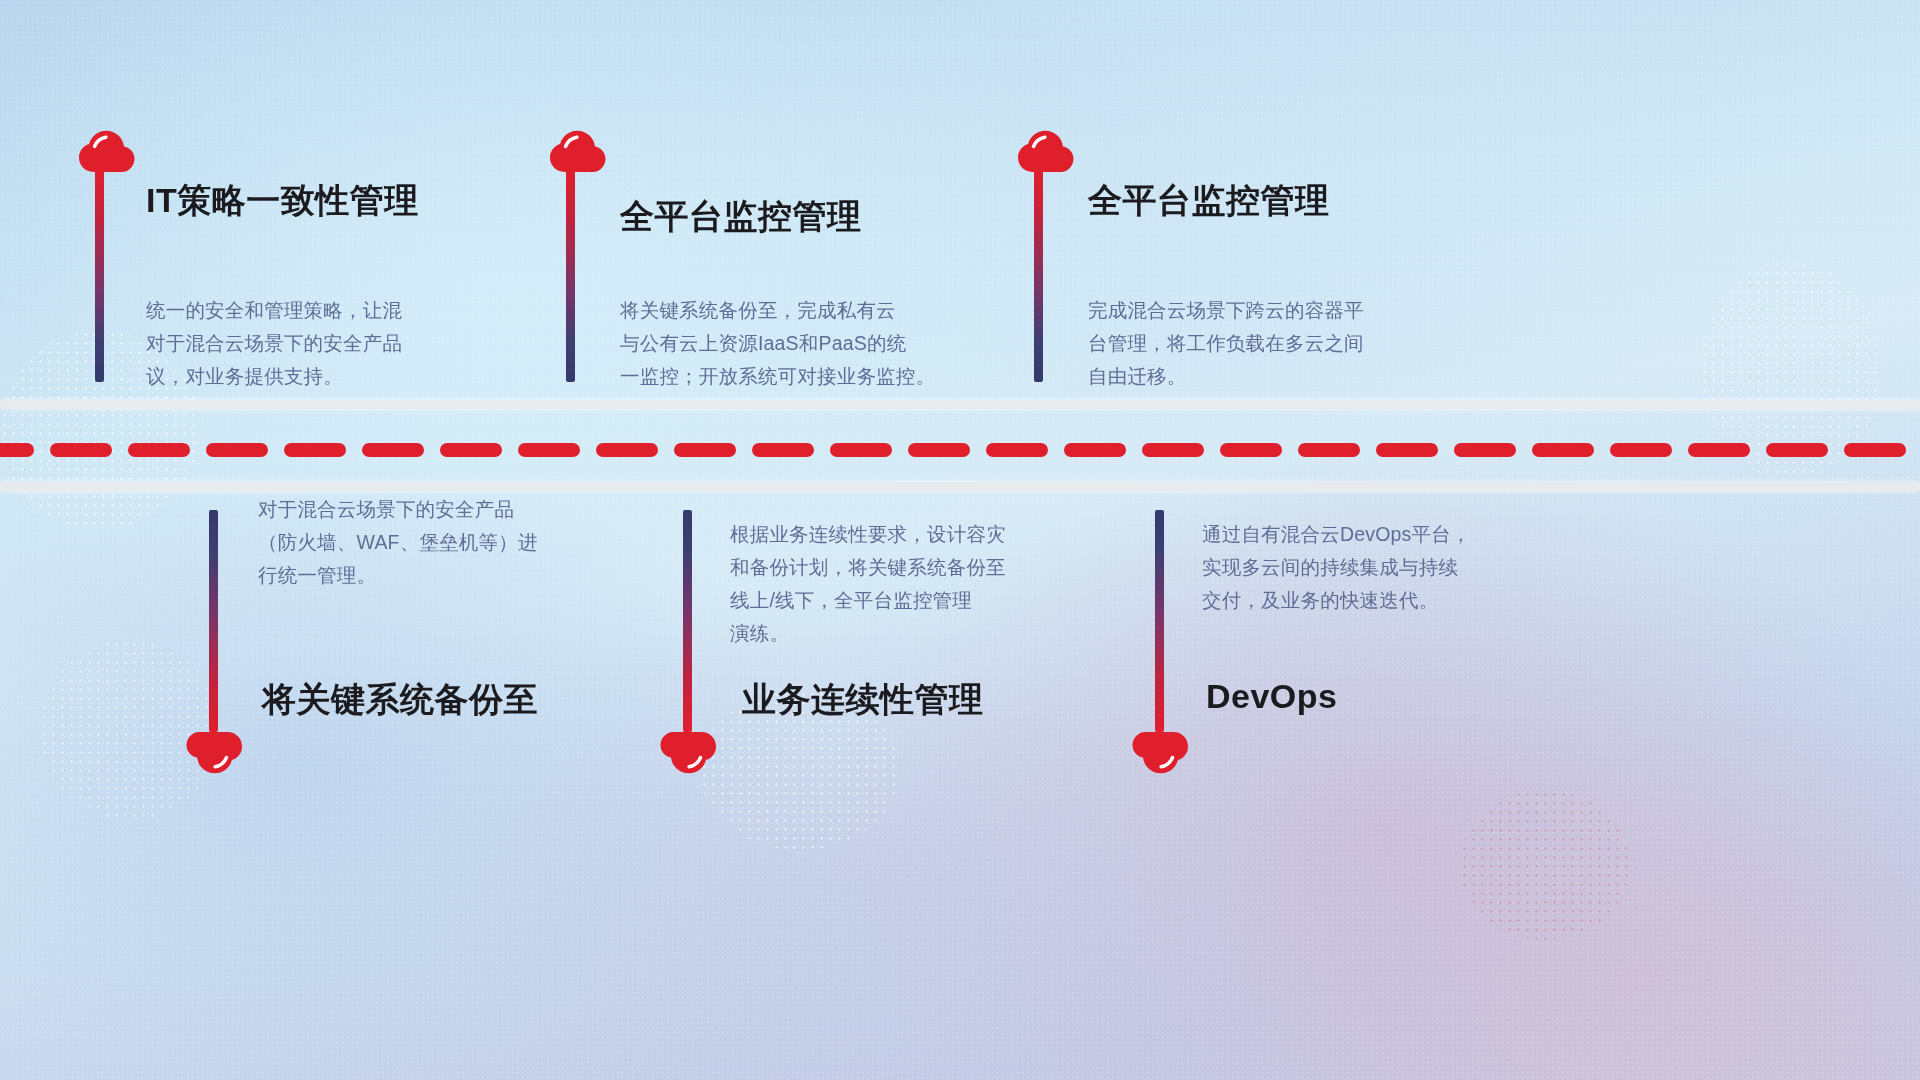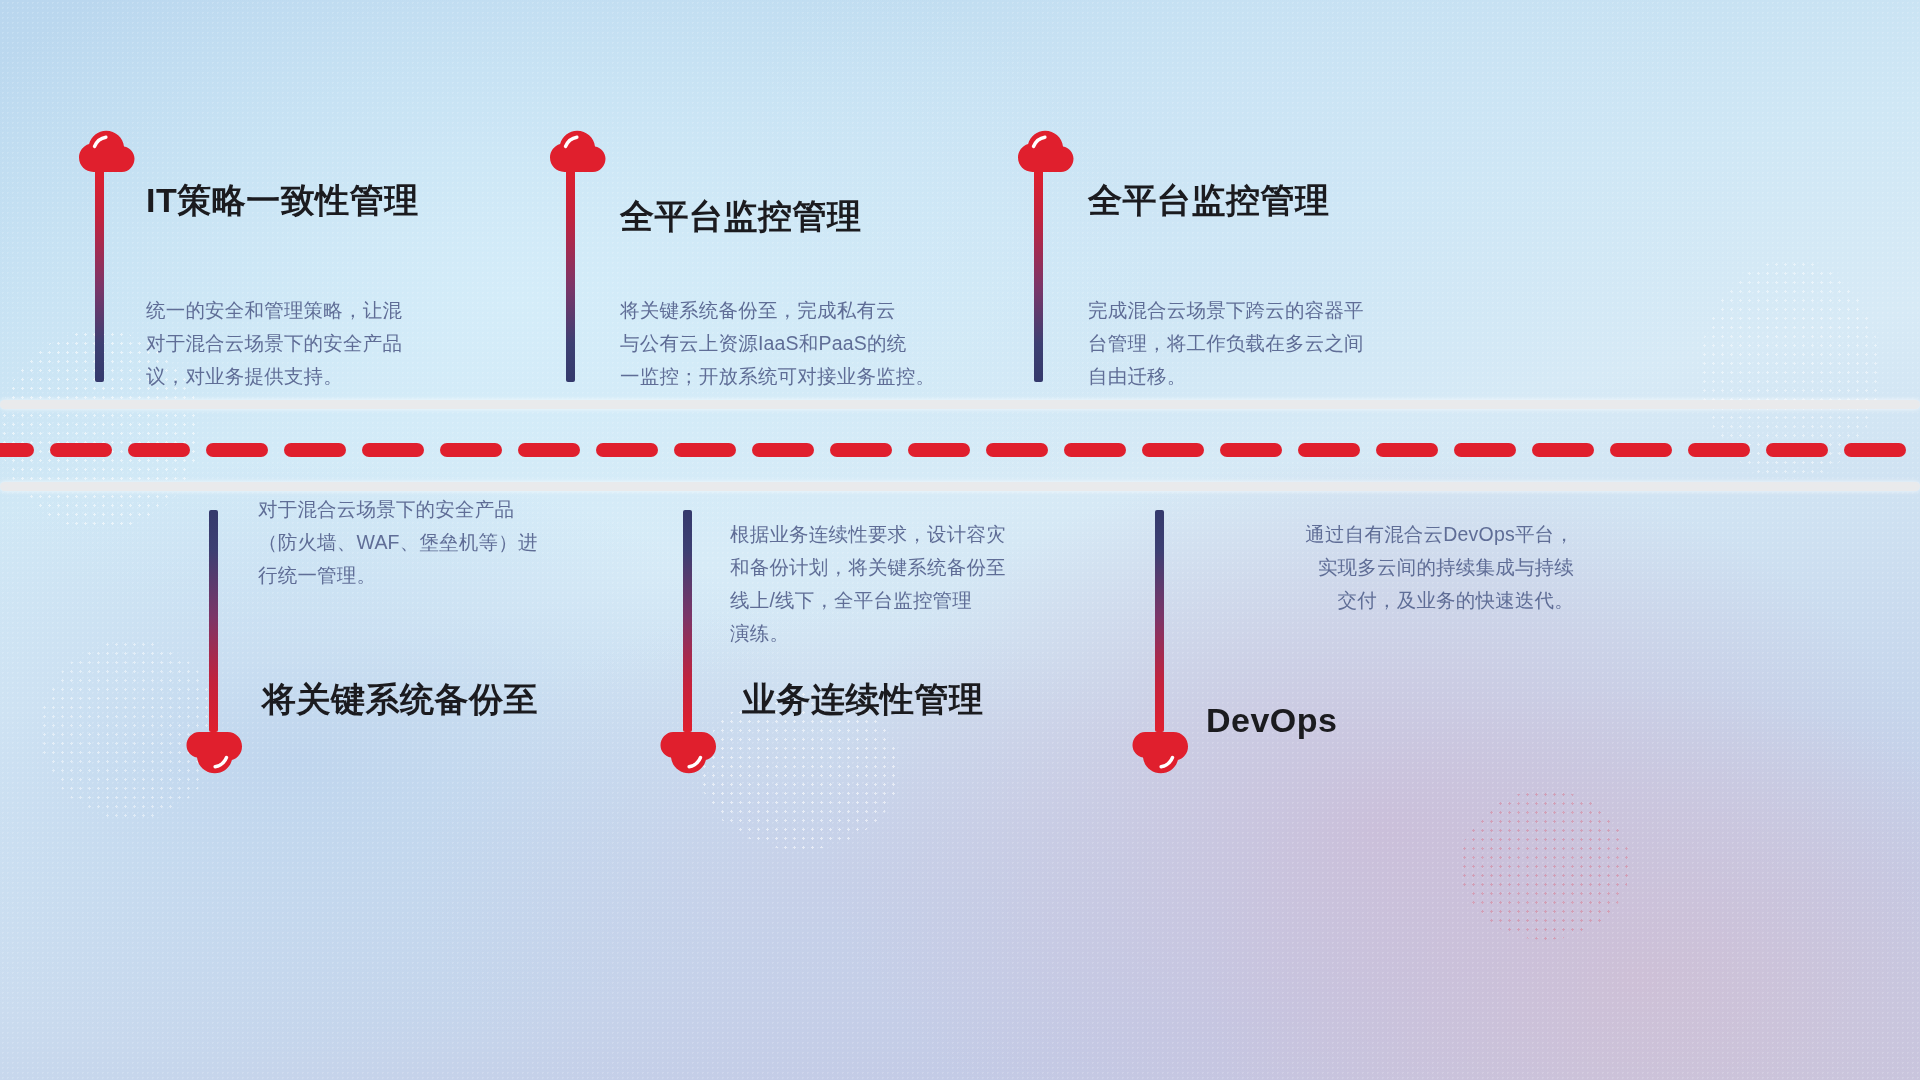--- a/index.html
+++ b/index.html
@@ -168,23 +168,23 @@
 演练。</p>
     <h2 class="title" style="position:absolute; left:734px; top:677px;margin-left:8px;">业务连续性管理</h2>
     <svg class="cloud" style="left:659px; top:731px; transform:rotate(180deg);" viewBox="0 0 58 44">
       <path d="M15.5 43C7.2 43 1 36.6 1 28.6c0-6.5 4.2-11.9 10.1-13.7C13.1 7.3 20 1.7 28.2 1.7c9.2 0 16.8 6.9 17.8 15.7 6 1 10.5 6.1 10.5 12.3 0 6.9-5.6 13.3-12.6 13.3z" fill="#e01f2d"></path>
       <path d="M16.5 17.5c2.2-5.2 6.6-8.6 11.4-9.3" stroke="#ffffff" stroke-width="3.4" stroke-linecap="round" fill="none"></path>
     </svg>
   </div>
 
   <div class="col" style="left:0; top:0;">
     <div class="pin-bar bar-bottom" style="left:1155px; top:510px; height:222px;"></div>
-    <p class="desc" style="position:absolute; left:1202px; top:518px; width:372px;text-align:right;">通过自有混合云DevOps平台，
+    <p class="desc" style="position:absolute; left:1202px; top:518px; width:372px;">通过自有混合云DevOps平台，
 实现多云间的持续集成与持续
 交付，及业务的快速迭代。</p>
-    <h2 class="title" style="position:absolute; left:1206px; top:677px;margin-top:24px;">DevOps</h2>
+    <h2 class="title" style="position:absolute; left:1206px; top:677px;">DevOps</h2>
     <svg class="cloud" style="left:1131px; top:731px; transform:rotate(180deg);" viewBox="0 0 58 44">
       <path d="M15.5 43C7.2 43 1 36.6 1 28.6c0-6.5 4.2-11.9 10.1-13.7C13.1 7.3 20 1.7 28.2 1.7c9.2 0 16.8 6.9 17.8 15.7 6 1 10.5 6.1 10.5 12.3 0 6.9-5.6 13.3-12.6 13.3z" fill="#e01f2d"></path>
       <path d="M16.5 17.5c2.2-5.2 6.6-8.6 11.4-9.3" stroke="#ffffff" stroke-width="3.4" stroke-linecap="round" fill="none"></path>
     </svg>
   </div>
 
 </div>
 
 </body></html>

